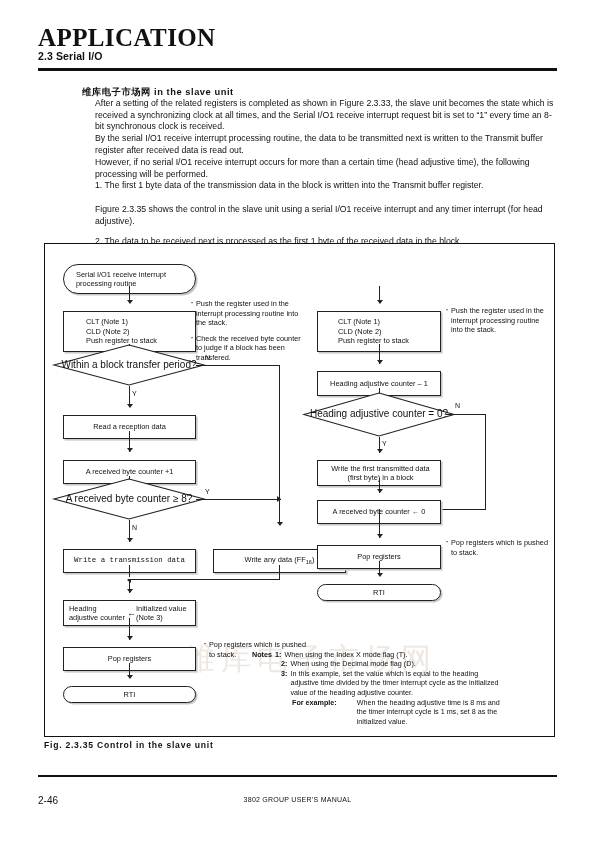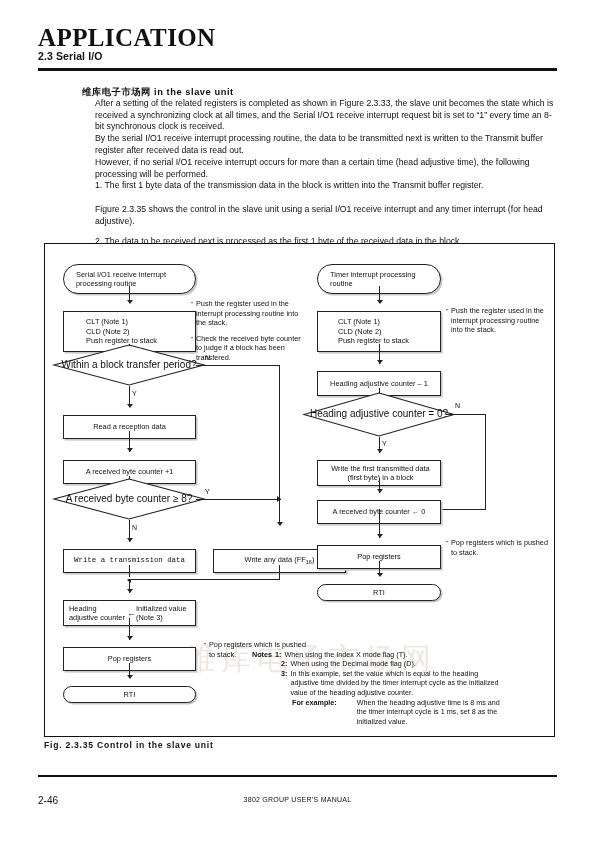--- a/index.html
+++ b/index.html
@@ -219,21 +219,20 @@
         <li>Push the register used in the interrupt processing routine into the stack.</li>
         <li>Check the received byte counter to judge if a block has been transfered.</li>
       </ul>
     </div>
     <div class="ann" style="left:159px;top:396px;width:110px;">
       <ul>
           <li>Pop registers which is pushed to stack.</li>
         </ul>
     </div>
 
-    <div class="node term tl" style="left:272px;top:12px;width:124px;height:30px;">Timer interrupt processing routine</div>
     <div class="ln lnv" style="left:334px;top:42px;height:17px;"></div>
     <div class="arw arw-d" style="left:331.5px;top:56px;"></div>
 
     <div class="node proc" style="left:272px;top:59px;width:124px;height:41px;flex-direction:column;align-items:flex-start;padding-left:20px;justify-content:center;">
       <span>CLT (Note 1)</span>
       <span>CLD (Note 2)</span>
       <span>Push register to stack</span>
     </div>
 
     <div class="ln lnv" style="left:334px;top:100px;height:20px;"></div>

